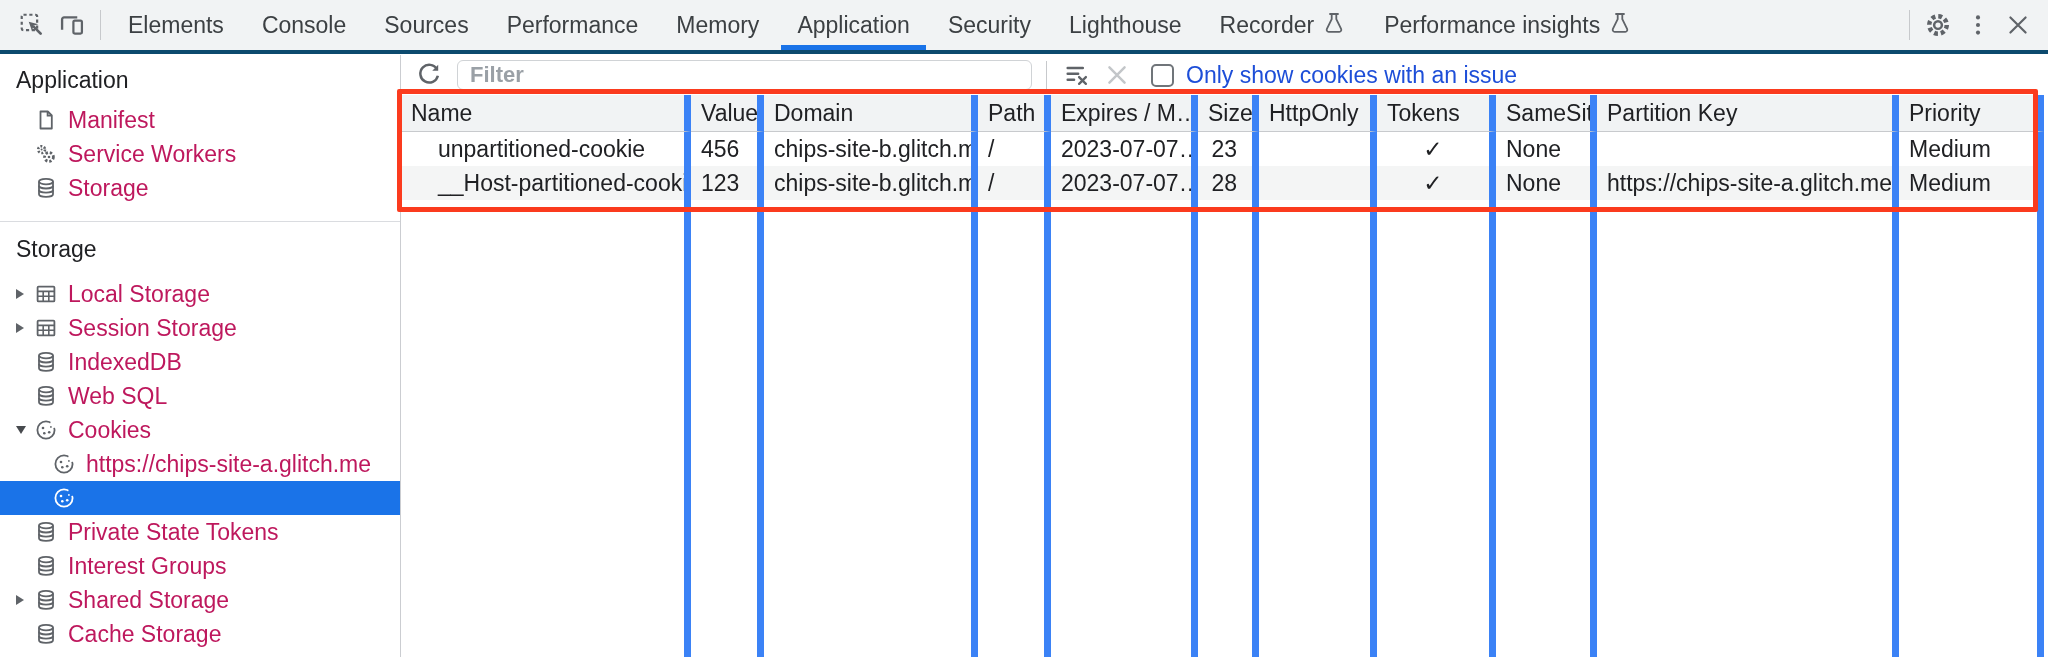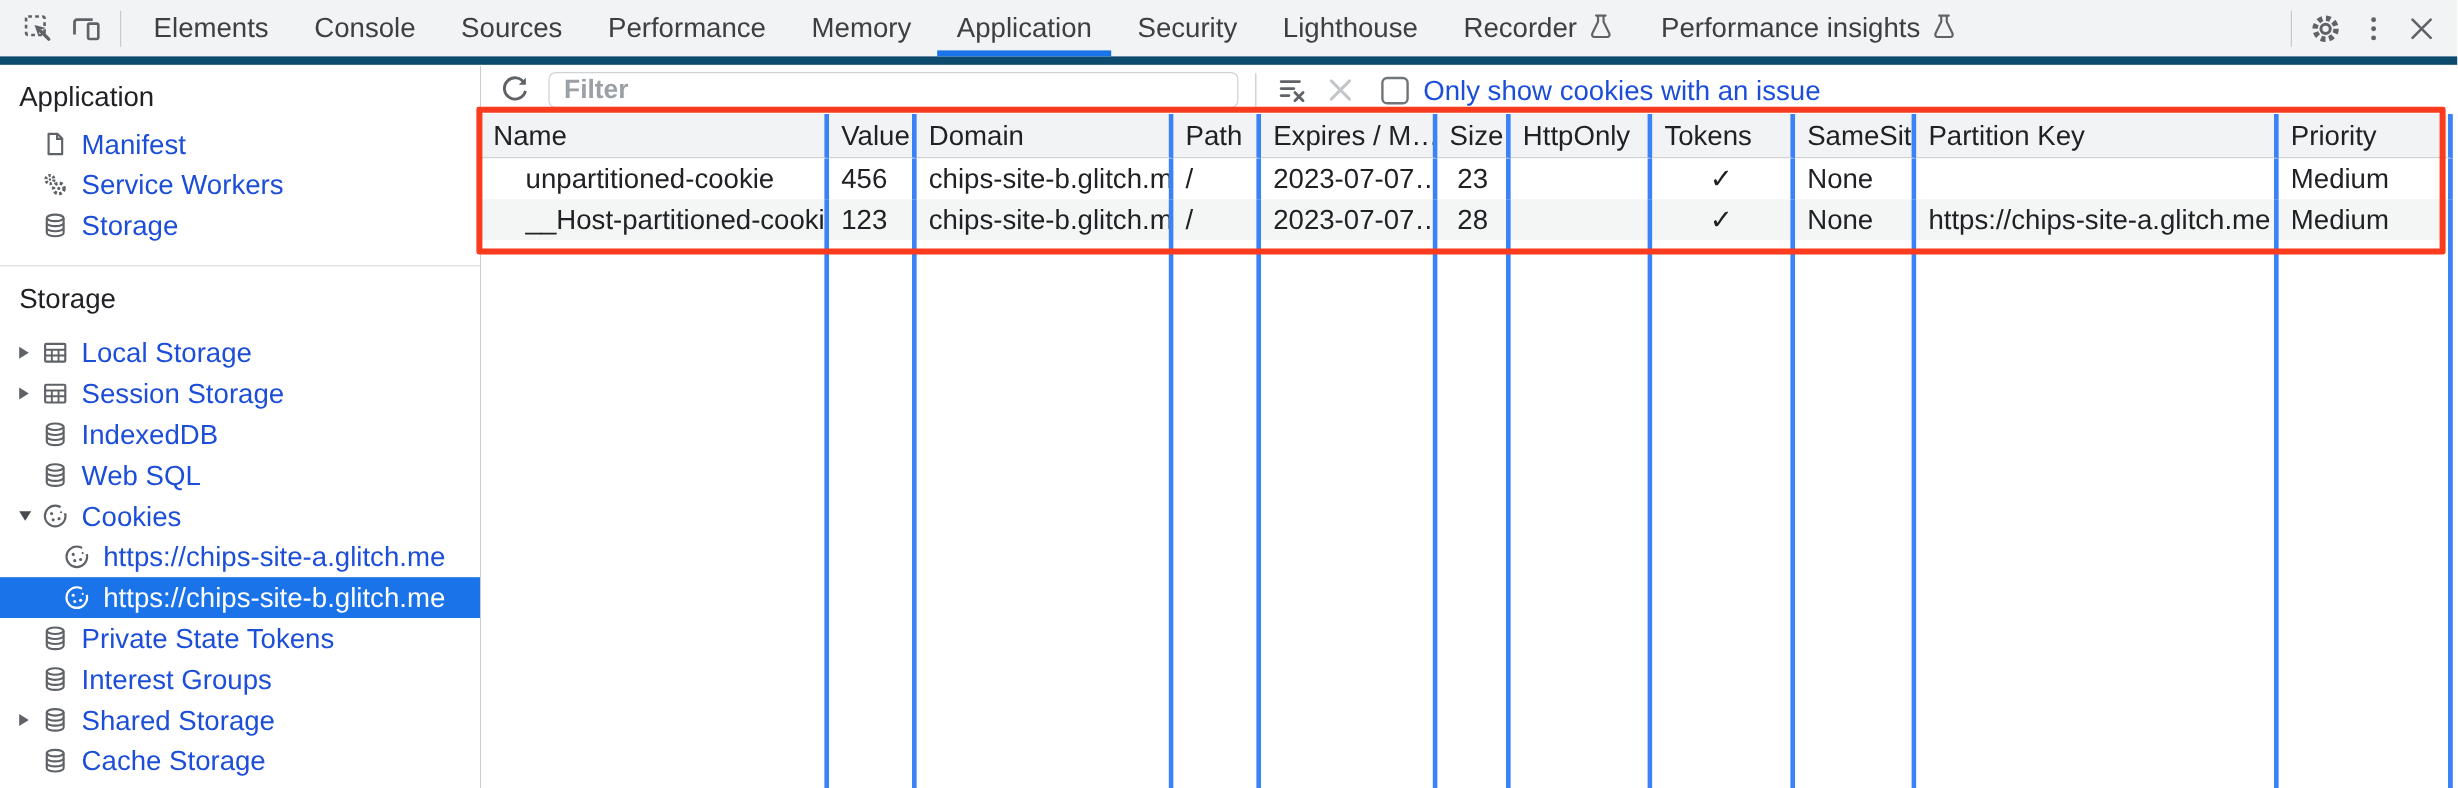--- a/index.html
+++ b/index.html
@@ -7,21 +7,21 @@
   .page {
     position:relative; width:2048px; height:657px; overflow:hidden;
     font-family:"Liberation Sans","DejaVu Sans",sans-serif;
     font-size:23px; color:#202124; background:#fff;
     -webkit-font-smoothing:antialiased;
   }
 
   
   .tabbar {
     position:absolute; left:0; top:0; width:2048px; height:54px;
-    background:#f1f3f4; border-bottom:7px solid #0c4a6e;
+    background:#f1f3f4; border-bottom:4px solid #0c4a6e;
     display:flex; align-items:center; padding-left:12px;
   }
   .iconbtn {
     width:40px; height:40px; display:flex; align-items:center; justify-content:center;
     flex:none; border-radius:4px; cursor:pointer;
   }
   .iconbtn svg { display:block; }
   .vsep { width:1px; height:30px; background:#c7c9cc; flex:none; margin:0 8px; }
   .tabs { display:flex; align-items:stretch; height:100%; }
   .tab {
@@ -40,21 +40,21 @@
   .sidebar {
     position:absolute; left:0; top:55px; width:401px; bottom:0;
     background:#fff; border-right:1px solid #cbcdd1; overflow:hidden;
   }
   .section { padding-top:10px; }
   .section + .section { margin-top:16px; border-top:1px solid #dadce0; padding-top:12px; }
   .section-title { height:30px; display:flex; align-items:center; padding:0 16px; margin-bottom:8px; color:#202124; }
   .section + .section .section-title { margin-bottom:13px; }
   .tree-item {
     height:34px; display:flex; align-items:center; padding-left:16px;
-    cursor:pointer; white-space:nowrap; color:#1d4ed8;
+    cursor:pointer; white-space:nowrap; color:#be185d;
   }
   .tree-item .slot { width:17px; flex:none; display:flex; align-items:center; }
   .tree-item .t-icon { width:26px; height:26px; flex:none; margin-right:9px; display:flex; align-items:center; justify-content:center; color:#5f6368; --notch:#fff; }
   .tree-item.child { padding-left:34px; }
   .tree-item.selected { background:#1a73e8; color:#fff; }
   .tree-item.selected .t-icon { color:#fff; --notch:#1a73e8; }
   .tri-collapsed {
     width:0; height:0; border-left:8px solid #5f6368;
     border-top:5px solid transparent; border-bottom:5px solid transparent;
   }
@@ -78,21 +78,21 @@
   }
   .checkbox-label { color:#1d4ed8; cursor:pointer; white-space:nowrap; }
 
   
   .cookie-table {
     display:grid; width:1643px; height:562px; background:#fff;
     grid-template-columns:290px 73px 214px 73px 147px 61px 118px 119px 101px 302px 145px;
     grid-template-rows:37px 34px 34px minmax(0,1fr);
   }
   .cell {
-    border-right:4px solid #3b82f6; padding:0 10px; overflow:hidden;
+    border-right:7px solid #3b82f6; padding:0 10px; overflow:hidden;
     white-space:nowrap; display:flex; align-items:center; color:#202124;text-align:center;
   }
   .th { background:#f1f3f4; border-bottom:1px solid #c8cacd; }
   .r1 { background:#fff; }
   .r2 { background:#f4f5f5; }
   .filler { background:#fff; }
   .cell-name-data { padding-left:37px; }
   .cell-right { justify-content:flex-end; padding-right:15px; }
   .cell-center { justify-content:center; }
 
@@ -331,21 +331,20 @@
         <span class="t-icon">
             <svg width="24" height="24" viewBox="0 0 24 24">
           <circle cx="12" cy="12" r="8.6" fill="none" stroke="currentColor" stroke-width="1.8"></circle>
           <circle cx="19.3" cy="6.6" r="3.4" fill="var(--notch,#fff)"></circle>
           <circle cx="16.9" cy="8.9" r="0.9" fill="currentColor"></circle>
           <circle cx="9" cy="10" r="1.3" fill="currentColor"></circle>
           <circle cx="10.3" cy="15.2" r="1.3" fill="currentColor"></circle>
           <circle cx="15.2" cy="14.2" r="1.3" fill="currentColor"></circle>
         </svg>
           </span>
-        <span>https://chips-site-b.glitch.me</span>
       </div>
 
       <div class="tree-item">
         <span class="slot"></span>
         <span class="t-icon">
             <svg width="24" height="24" viewBox="0 0 24 24">
           <ellipse cx="12" cy="5.6" rx="7" ry="2.7" fill="none" stroke="currentColor" stroke-width="1.8"></ellipse>
           <path d="M5 5.6 V18.2 C5 19.7 8.1 20.9 12 20.9 S19 19.7 19 18.2 V5.6" fill="none" stroke="currentColor" stroke-width="1.8"></path>
           <path d="M5 9.8 C5 11.3 8.1 12.5 12 12.5 S19 11.3 19 9.8" fill="none" stroke="currentColor" stroke-width="1.8"></path>
           <path d="M5 14 C5 15.5 8.1 16.7 12 16.7 S19 15.5 19 14" fill="none" stroke="currentColor" stroke-width="1.8"></path>

